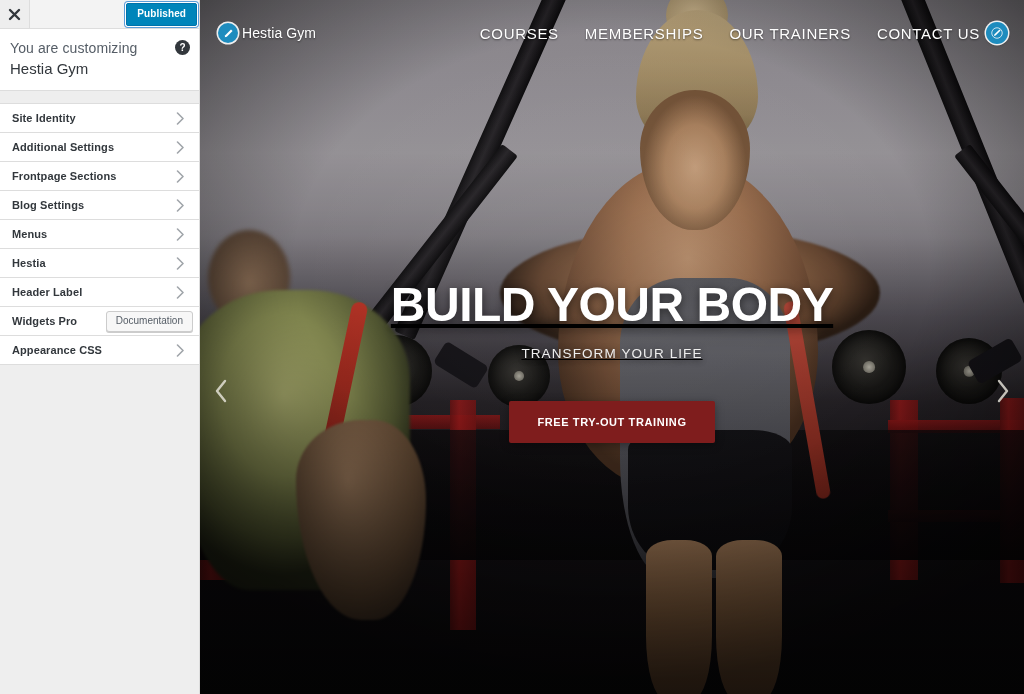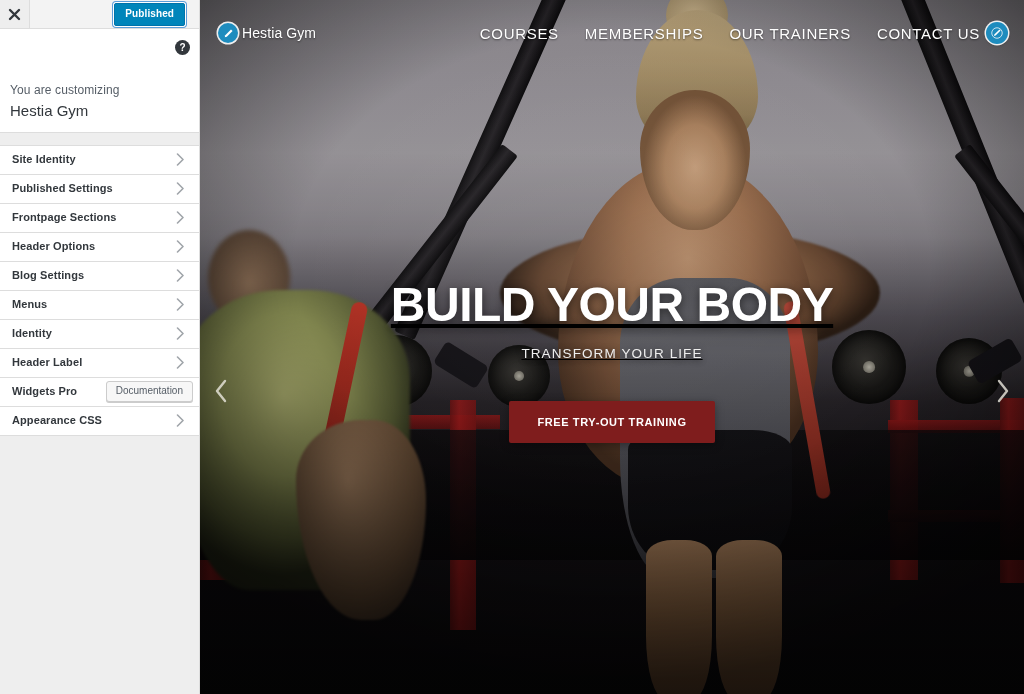--- a/index.html
+++ b/index.html
@@ -51,21 +51,21 @@
     border: none;
     border-right: 1px solid #ddd;
     cursor: pointer;
     padding: 0;
   }
   .cz-close svg { display:block; }
 
   .cz-publish-wrap {
     display: flex;
     align-items: center;
-    padding-right: 14px;
+    padding-right: 2px;
   }
   .cz-publish {
     background: #0085ba;
     color: #fff;
     font-size: 10px;
     font-weight: bold;
     line-height: 1;
     padding: 5px 10px 6px;
     border: 1px solid #0073aa;
     border-radius: 2px;
@@ -75,26 +75,25 @@
   }
 
   .cz-header {
     background: #fff;
     border-bottom: 1px solid #ddd;
     padding: 10px 12px 12px 10px;
     position: relative;
     flex: 0 0 auto;
   }
   .cz-customizing-label {
-    font-size: 12px;
+    font-size: 14px;
     color: #555d66;
     line-height: 1.3;
     margin-bottom: 3px;
     letter-spacing: .1px;
-    margin-top: 44px;
   }
   .cz-site-title {
     font-size: 15px;
     color: #32373c;
     font-weight: 400;
     line-height: 1.2;
   }
   .cz-help {
     position: absolute;
     right: 9px;
@@ -484,61 +483,53 @@
     <nav class="cz-panels" id="panel-list">
         <div class="cz-panel-item">
           <span class="cz-panel-title">Site Identity</span>
           <span class="cz-chevron">
             <svg width="9" height="13" viewBox="0 0 9 13" aria-hidden="true">
               <path d="M1.5 1 L7 6.5 L1.5 12" fill="none" stroke="#a0a5aa" stroke-width="1.6" stroke-linecap="round" stroke-linejoin="round"></path>
             </svg>
           </span>
         </div>
         <div class="cz-panel-item">
-          <span class="cz-panel-title">Published Settings</span>
+          <span class="cz-panel-title">Additional Settings</span>
           <span class="cz-chevron">
             <svg width="9" height="13" viewBox="0 0 9 13" aria-hidden="true">
               <path d="M1.5 1 L7 6.5 L1.5 12" fill="none" stroke="#a0a5aa" stroke-width="1.6" stroke-linecap="round" stroke-linejoin="round"></path>
             </svg>
           </span>
         </div>
         <div class="cz-panel-item">
           <span class="cz-panel-title">Frontpage Sections</span>
           <span class="cz-chevron">
             <svg width="9" height="13" viewBox="0 0 9 13" aria-hidden="true">
               <path d="M1.5 1 L7 6.5 L1.5 12" fill="none" stroke="#a0a5aa" stroke-width="1.6" stroke-linecap="round" stroke-linejoin="round"></path>
             </svg>
           </span>
         </div>
         <div class="cz-panel-item">
-          <span class="cz-panel-title">Header Options</span>
-          <span class="cz-chevron">
-            <svg width="9" height="13" viewBox="0 0 9 13" aria-hidden="true">
-              <path d="M1.5 1 L7 6.5 L1.5 12" fill="none" stroke="#a0a5aa" stroke-width="1.6" stroke-linecap="round" stroke-linejoin="round"></path>
-            </svg>
-          </span>
-        </div>
-        <div class="cz-panel-item">
           <span class="cz-panel-title">Blog Settings</span>
           <span class="cz-chevron">
             <svg width="9" height="13" viewBox="0 0 9 13" aria-hidden="true">
               <path d="M1.5 1 L7 6.5 L1.5 12" fill="none" stroke="#a0a5aa" stroke-width="1.6" stroke-linecap="round" stroke-linejoin="round"></path>
             </svg>
           </span>
         </div>
         <div class="cz-panel-item">
           <span class="cz-panel-title">Menus</span>
           <span class="cz-chevron">
             <svg width="9" height="13" viewBox="0 0 9 13" aria-hidden="true">
               <path d="M1.5 1 L7 6.5 L1.5 12" fill="none" stroke="#a0a5aa" stroke-width="1.6" stroke-linecap="round" stroke-linejoin="round"></path>
             </svg>
           </span>
         </div>
         <div class="cz-panel-item">
-          <span class="cz-panel-title">Identity</span>
+          <span class="cz-panel-title">Hestia</span>
           <span class="cz-chevron">
             <svg width="9" height="13" viewBox="0 0 9 13" aria-hidden="true">
               <path d="M1.5 1 L7 6.5 L1.5 12" fill="none" stroke="#a0a5aa" stroke-width="1.6" stroke-linecap="round" stroke-linejoin="round"></path>
             </svg>
           </span>
         </div>
         <div class="cz-panel-item">
           <span class="cz-panel-title">Header Label</span>
           <span class="cz-chevron">
             <svg width="9" height="13" viewBox="0 0 9 13" aria-hidden="true">

